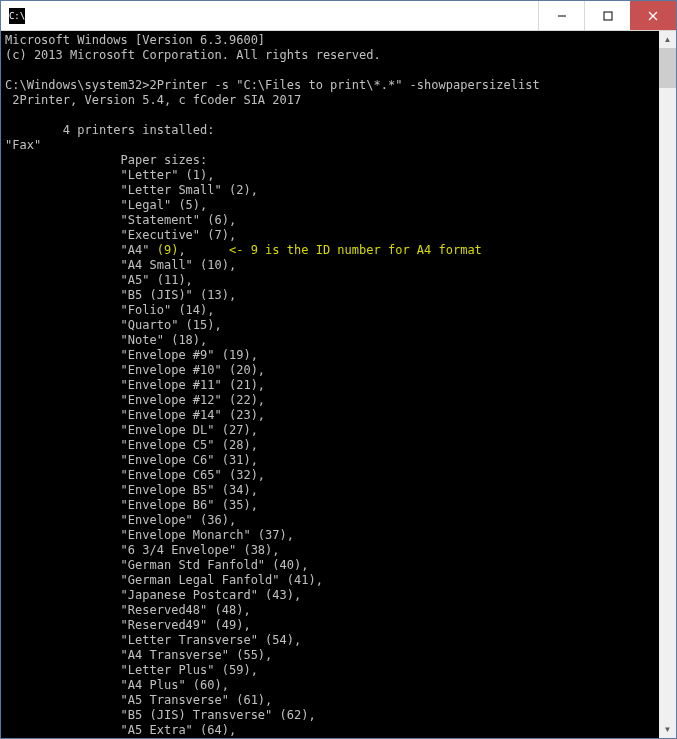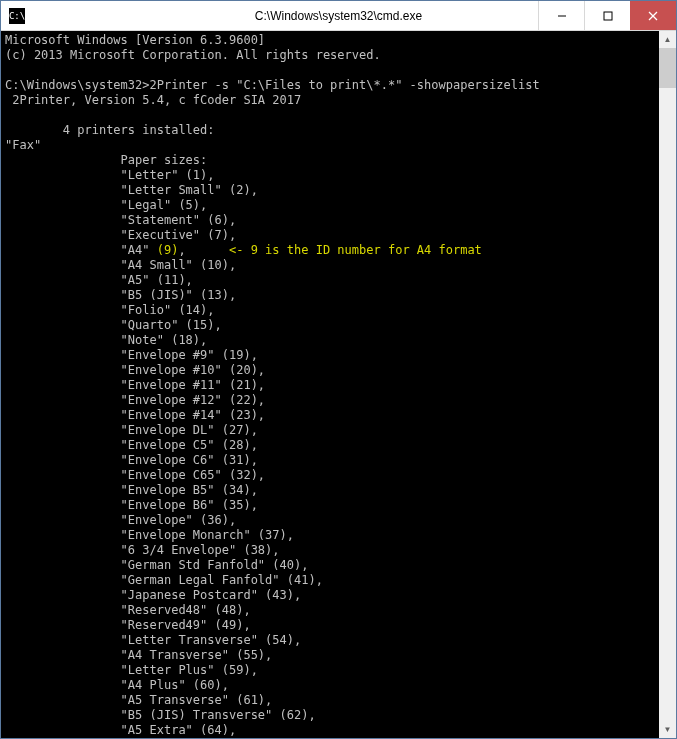--- a/index.html
+++ b/index.html
@@ -104,21 +104,20 @@
   background: #cdcdcd;
 }
 .hl { color: #d8d800; }
 .annot { color: #d8d800; margin-top: 30px; }
 </style>
 </head>
 <body>
 
 <div class="titlebar">
   <span class="titlebar-icon">C:\</span>
-  <span class="titlebar-title">C:\Windows\system32\cmd.exe</span>
   <div class="titlebar-controls">
     <div class="win-btn">
       <svg viewBox="0 0 10 10">
           <line x1="1" y1="5" x2="9" y2="5" stroke="#000" stroke-width="1"></line>
         </svg>
     </div>
     <div class="win-btn">
       <svg viewBox="0 0 10 10">
           <rect x="1" y="1" width="8" height="8" fill="none" stroke="#000" stroke-width="1"></rect>
         </svg>

